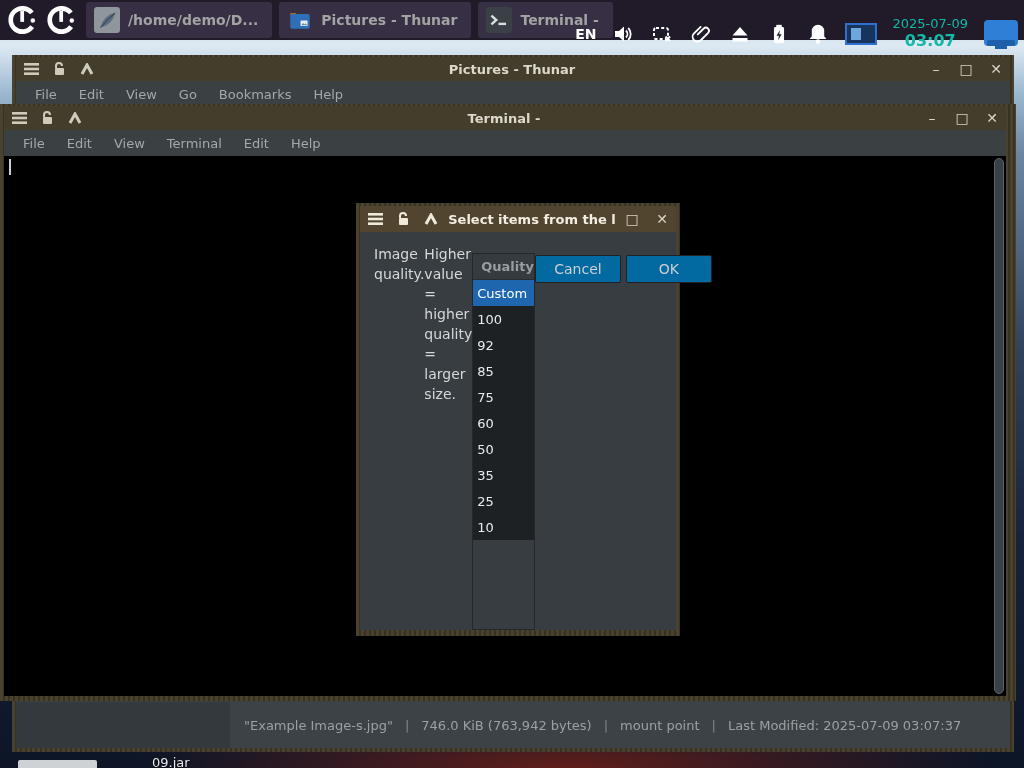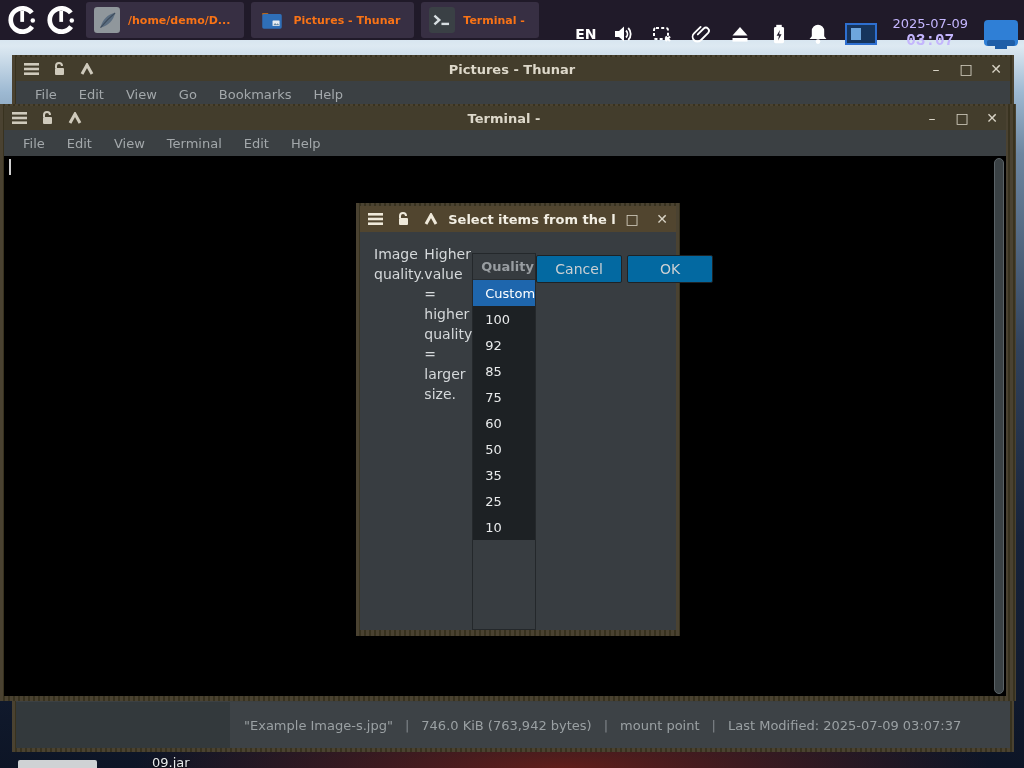--- a/index.html
+++ b/index.html
@@ -8,30 +8,30 @@
     background:
       radial-gradient(ellipse 60% 12% at 55% 100%, rgba(140,35,20,.65), rgba(0,0,0,0) 70%),
       linear-gradient(180deg,#b7d0e4 0%,#dde9f2 6%,#9db9d2 12%,#6d86a0 20%,#32435c 45%,#17233a 70%,#0d1526 100%);
   }
 
   
   .panel{position:absolute;left:0;top:0;width:1024px;height:40px;background:#201a29;display:flex;align-items:center;z-index:50;}
   .logo-btn{width:34px;height:34px;margin-left:5px;display:flex;align-items:center;justify-content:center;}
   .taskbar{display:flex;align-items:center;margin-left:8px;gap:7px;}
   .task-btn{display:flex;align-items:center;gap:8px;height:36px;padding:0 14px 0 8px;background:#372f43;border-radius:3px;}
-  .task-btn .tlabel{color:#f97316;font-size:11px;font-weight:bold;white-space:nowrap;}
+  .task-btn .tlabel{color:#a3a3a3;font-size:14px;font-weight:bold;white-space:nowrap;}
   .task-icon{width:26px;height:26px;flex:0 0 auto;}
   .tray{position:absolute;right:0;top:0;height:40px;display:flex;align-items:center;gap:15px;padding-right:5px;margin-top:14px;}
   .kbd-layout{color:#fff;font-size:14px;font-weight:bold;}
   .tray-icon{width:24px;height:24px;display:flex;align-items:center;justify-content:center;}
   .pager{width:32px;height:22px;border:2px solid #2e6fd0;background:#16345c;display:flex;align-items:center;padding-left:4px;}
   .pager .pwin{width:10px;height:12px;background:#6ea6dd;}
-  .clock{color:#c4b5fd;text-align:center;line-height:1.15;}
+  .clock{color:#14b8a6;text-align:center;line-height:1.15;}
   .clock .cdate{font-size:13px;}
-  .clock .ctime{font-size:16px;font-weight:bold;font-family:Liberation Mono, monospace;}
+  .clock .ctime{font-size:16px;font-weight:bold;}
   .display-icon{width:36px;height:30px;}
 
   
   .window{position:absolute;display:flex;flex-direction:column;
     background:repeating-linear-gradient(90deg,#4a4231 0 3px,#38321f 3px 5px);
   }
   .titlebar{height:24px;display:flex;align-items:center;padding:0 6px;background:#433d2c;flex:0 0 auto;}
   .titlebar.active{background:#51452f;}
   .tb-icons{display:flex;align-items:center;gap:10px;margin-right:8px;}
   .tb-ico{width:18px;height:16px;display:flex;align-items:center;justify-content:center;}
@@ -57,21 +57,21 @@
   #term .scrollbar{position:absolute;right:1px;top:2px;bottom:2px;width:12px;}
   #term .thumb{position:absolute;left:1px;right:1px;top:0;bottom:0;border:1px solid #5b6367;background:#3a4144;border-radius:6px;}
 
   
   #dialog{left:356px;top:203px;width:324px;height:433px;padding:3px 4px 6px 4px;z-index:10;}
   #dialog .titlebar{height:26px;}
   #dialog .dbody{flex:1;background:#383d41;padding:12px 14px 0 14px;display:flex;flex-direction:row;}
   .dlg-text{color:#d5d9db;font-size:14px;line-height:20px;}
   .qlist{margin-top:9px;border:1px solid #24282b;flex:0 0 auto;}
   .qheader{height:26px;background:#363b3f;color:#989da1;font-size:13px;font-weight:bold;display:flex;align-items:center;padding-left:8px;border-bottom:1px solid #2a2e31;}
-  .qrow{height:26px;background:#1d2124;color:#e9ebec;font-size:13px;display:flex;align-items:center;padding-left:12px;}
+  .qrow{height:26px;background:#1d2124;color:#e9ebec;font-size:13px;display:flex;align-items:center;padding-left:4px;}
   .qrow.selected{background:#1e66ad;color:#fff;}
   .btnrow{display:flex;justify-content:flex-end;gap:5px;margin-top:11px;}
   .dlg-btn{width:86px;height:28px;background:#0369a1;border:1px solid #1e2225;border-radius:2px;color:#ccd0d3;font-size:14px;display:flex;align-items:center;justify-content:center;}
 
   
   .desk-box{position:absolute;left:18px;top:760px;width:79px;height:12px;background:#cfd2d4;border-radius:2px;z-index:0;}
   .desk-label{position:absolute;left:152px;top:755px;color:#e6e9eb;font-size:13px;text-shadow:0 1px 2px #000;z-index:0;}
 </style>
 </head>
 <body>

